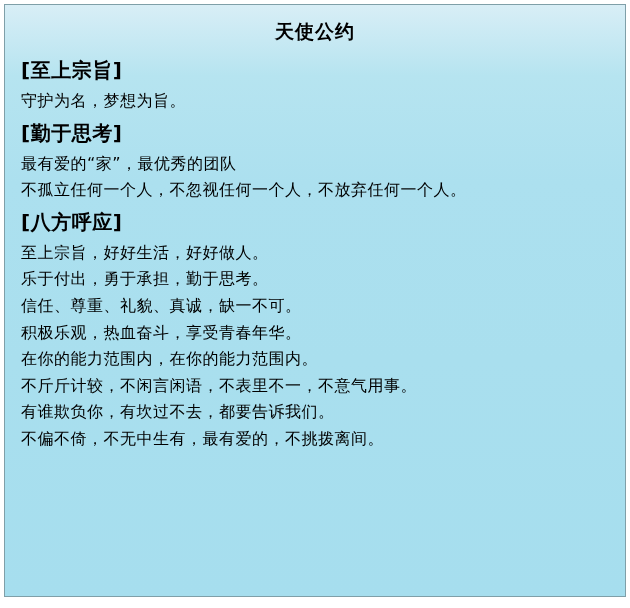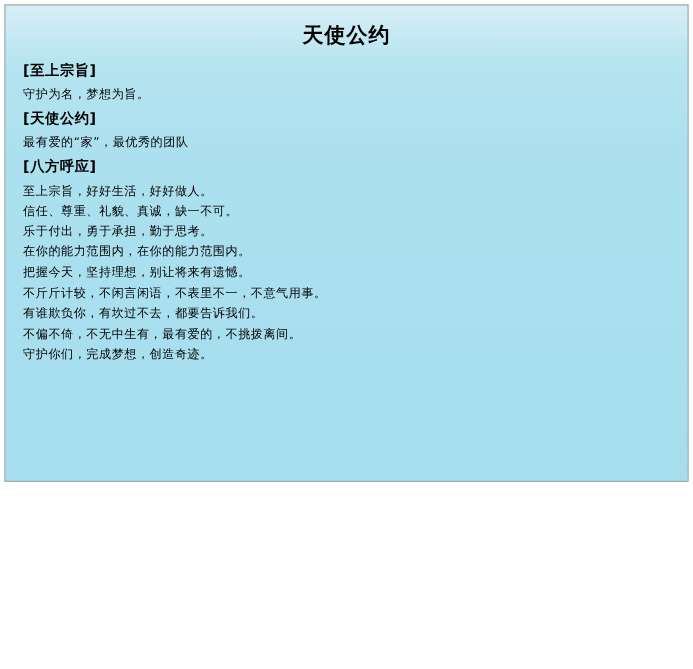--- a/index.html
+++ b/index.html
@@ -10,48 +10,48 @@
     width: 630px;
     height: 608px;
     background: #ffffff;
     font-family: "DejaVu Sans", "Liberation Sans", sans-serif;
   }
   .poster {
     position: absolute;
     left: 4px;
     top: 4px;
     width: 622px;
-    height: 434px;
+    height: 593px;
     box-sizing: border-box;
     border: 1px solid #7f9fa8;
     background: linear-gradient(to bottom, #d8eef6 0%, #b6e4f0 12%, #ace0ef 30%, #a9dfee 60%, #a6deee 100%);
     overflow: hidden;
   }
   .title {
     text-align: center;
     font-size: 19px;
     font-weight: bold;
     color: #000000;
     margin-top: 14px;
     margin-bottom: 10px;
     letter-spacing: 1px;
   }
   .body-block {
     padding: 0 14px 0 16px;
   }
   .section-head {
-    font-size: 13px;
+    font-size: 20px;
     font-weight: bold;
     color: #000000;
     line-height: 1.55;
     margin: 4px 0 2px 0;
     letter-spacing: 0.5px;
   }
   .line {
-    font-size: 11px;
+    font-size: 16px;
     color: #000000;
     line-height: 1.6;
     margin: 1px 0;
     letter-spacing: 0.5px;
   }
 </style>
 </head>
 <body>
 
 <div class="poster">
@@ -59,37 +59,37 @@
   <div class="title">天使公约</div>
 
   <div class="body-block">
 
     <div class="section">
       <div class="section-head">[至上宗旨]</div>
       <div class="line">守护为名，梦想为旨。</div>
     </div>
 
     <div class="section">
-      <div class="section-head">[天使公约]</div>
+      <div class="section-head">[勤于思考]</div>
       <div class="line">最有爱的“家”，最优秀的团队</div>
     </div>
 
     <div class="section">
+      <div class="line">不孤立任何一个人，不忽视任何一个人，不放弃任何一个人。</div>
     </div>
 
     <div class="section">
       <div class="section-head">[八方呼应]</div>
       <div class="line">至上宗旨，好好生活，好好做人。</div>
+      <div class="line">乐于付出，勇于承担，勤于思考。</div>
       <div class="line">信任、尊重、礼貌、真诚，缺一不可。</div>
-      <div class="line">乐于付出，勇于承担，勤于思考。</div>
+      <div class="line">积极乐观，热血奋斗，享受青春年华。</div>
       <div class="line">在你的能力范围内，在你的能力范围内。</div>
-      <div class="line">把握今天，坚持理想，别让将来有遗憾。</div>
       <div class="line">不斤斤计较，不闲言闲语，不表里不一，不意气用事。</div>
       <div class="line">有谁欺负你，有坎过不去，都要告诉我们。</div>
     </div>
 
     <div class="section">
       <div class="line">不偏不倚，不无中生有，最有爱的，不挑拨离间。</div>
-      <div class="line">守护你们，完成梦想，创造奇迹。</div>
     </div>
 
   </div>
 </div>
 
 </body></html>

